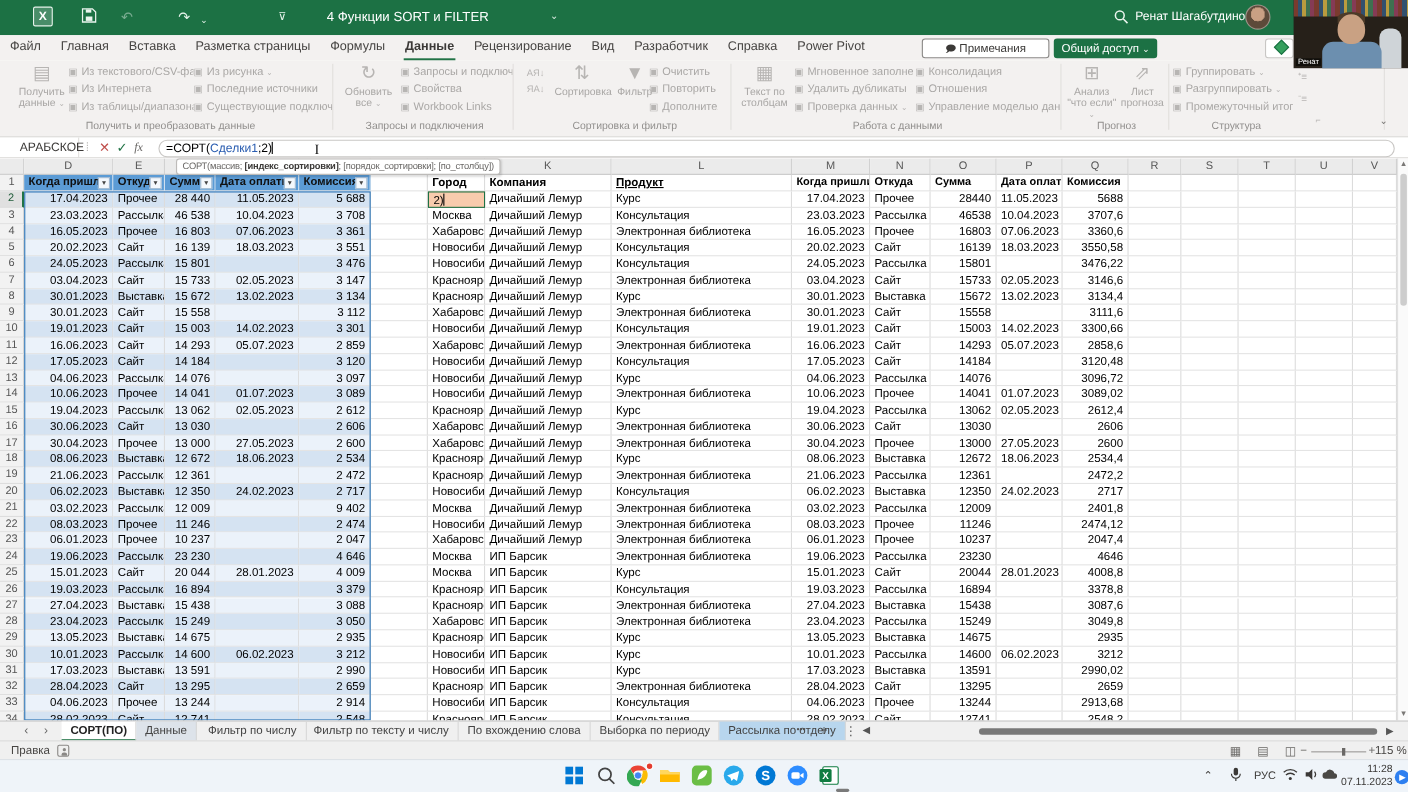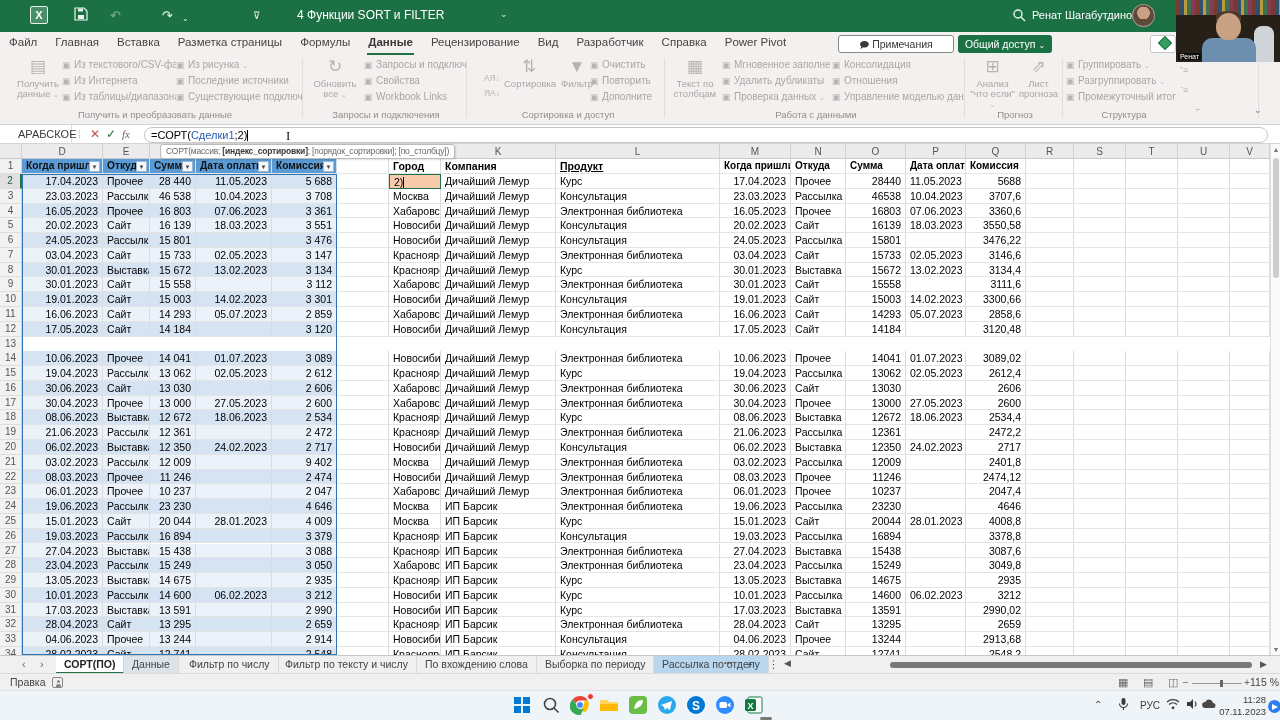--- a/index.html
+++ b/index.html
@@ -43,21 +43,21 @@
   .rgroup { position:absolute; top:0; height:66px; }
   .rgsep { position:absolute; top:3px; width:1px; height:60px; background:#E1DFDD; }
   .rg-label { position:absolute; bottom:1px; width:100%; text-align:center; font-size:9.5px; color:#918F8D; white-space:nowrap; }
   .bigbtn { position:absolute; top:2px; height:52px; text-align:center; color:#A9A7A5; }
   .bigbtn .bico { font-size:17px; line-height:20px; color:#B7B5B3; display:block; }
   .bigbtn .blbl { font-size:9.5px; line-height:10px; display:block; margin-top:2px; white-space:normal; }
   .smallcol { position:absolute; top:2px; }
   .sitem { height:16px; font-size:10px; color:#A9A7A5; white-space:nowrap; overflow:hidden; line-height:16px; }
   .sitem .sico { display:inline-block; width:12px; color:#B7B5B3; font-size:9px; }
   .ddc { font-size:7px; color:#B7B5B3; }
-  .sortstack { position:absolute; left:2px; top:16px; width:26px; color:#B7B5B3; font-size:8.5px; line-height:15px; text-align:right; }
+  .sortstack { position:absolute; left:2px; top:4px; width:26px; color:#B7B5B3; font-size:8.5px; line-height:15px; text-align:center; }
   .minis { position:absolute; color:#B7B5B3; font-size:9px; }
   #ribbon-collapse { position:absolute; left:1254px; top:50px; font-size:9px; color:#7a7876; }
 
   
   #fbar { position:absolute; left:0; top:125px; width:1280px; height:19px; background:#FFFFFF; border-bottom:1px solid #D6D4D2; font-size:11px; }
   #namebox { position:absolute; left:0; top:0; width:72px; height:19px; border-right:1px solid #E1DFDD; color:#3b3937; line-height:19px; padding-left:18px; }
   #namebox .nb-chev { position:absolute; right:5px; top:0; font-size:8px; color:#7a7876; }
   #fb-dots { position:absolute; left:78px; top:0; color:#bdbbb9; line-height:19px; }
   #fb-x { position:absolute; left:90px; top:0; color:#C0504D; line-height:19px; font-size:12px; }
   #fb-ok { position:absolute; left:106px; top:0; color:#217346; line-height:19px; font-size:12px; }
@@ -212,21 +212,21 @@
           </div>
           <div class="sortstack">
             <div>АЯ↓</div>
             <div>ЯА↓</div>
           </div>
           <div class="smallcol" style="left: 118px; width: 62px;">
             <div class="sitem"><span class="sico">▣</span>Очистить</div>
             <div class="sitem"><span class="sico">▣</span>Повторить</div>
             <div class="sitem"><span class="sico">▣</span>Дополнительно</div>
           </div>
-          <div class="rg-label">Сортировка и доступ</div>
+          <div class="rg-label">Сортировка и фильтр</div>
         </div>
         <div class="rgsep" style="left: 664px;"></div>
         <div class="rgroup" style="left: 668px; width: 296px;">
           <div class="bigbtn" style="left: 2px; width: 50px;">
             <span class="bico">▦</span>
             <span class="blbl">Текст по столбцам</span>
           </div>
           <div class="smallcol" style="left: 54px; width: 108px;">
             <div class="sitem"><span class="sico">▣</span>Мгновенное заполнение</div>
             <div class="sitem"><span class="sico">▣</span>Удалить дубликаты</div>
@@ -567,21 +567,21 @@
         <div class="gc" style="width: 55px; flex: 0 0 55px;">Сайт</div>
         <div class="gc num" style="width: 60px; flex: 0 0 60px;">14184</div>
         <div class="gc num" style="width: 60px; flex: 0 0 60px;"></div>
         <div class="gc num" style="width: 60px; flex: 0 0 60px;">3120,48</div>
         <div class="gc" style="width: 48px; flex: 0 0 48px;"></div>
         <div class="gc" style="width: 52px; flex: 0 0 52px;"></div>
         <div class="gc" style="width: 52px; flex: 0 0 52px;"></div>
         <div class="gc" style="width: 52px; flex: 0 0 52px;"></div>
         <div class="gc" style="width: 40px; flex: 0 0 40px;"></div>
       </div>
-      <div class="grow" style="top: 192.58px; height: 14.78px; flex-direction: column;">
+      <div class="grow" style="top: 192.58px; height: 14.78px;">
         <div class="rowhdr" style="width: 22px; flex: 0 0 22px;">13</div>
         <div class="gc num bandB" style="width: 81px; flex: 0 0 81px;">04.06.2023</div>
         <div class="gc bandB" style="width: 47px; flex: 0 0 47px;">Рассылка</div>
         <div class="gc num bandB" style="width: 46px; flex: 0 0 46px;">14 076</div>
         <div class="gc num bandB" style="width: 76px; flex: 0 0 76px;"></div>
         <div class="gc num bandB" style="width: 65px; flex: 0 0 65px;">3 097</div>
         <div class="gc" style="width: 52px; flex: 0 0 52px;"></div>
         <div class="gc" style="width: 52px; flex: 0 0 52px;">Новосибирск</div>
         <div class="gc" style="width: 115px; flex: 0 0 115px;">Дичайший Лемур</div>
         <div class="gc" style="width: 164px; flex: 0 0 164px;">Курс</div>

